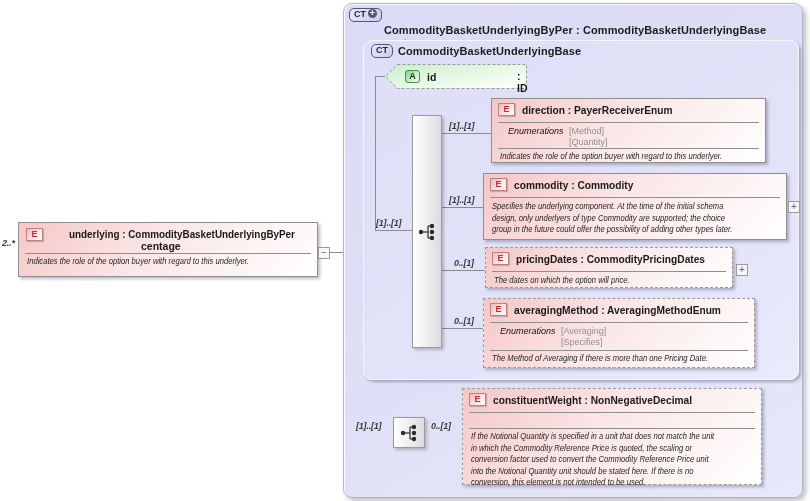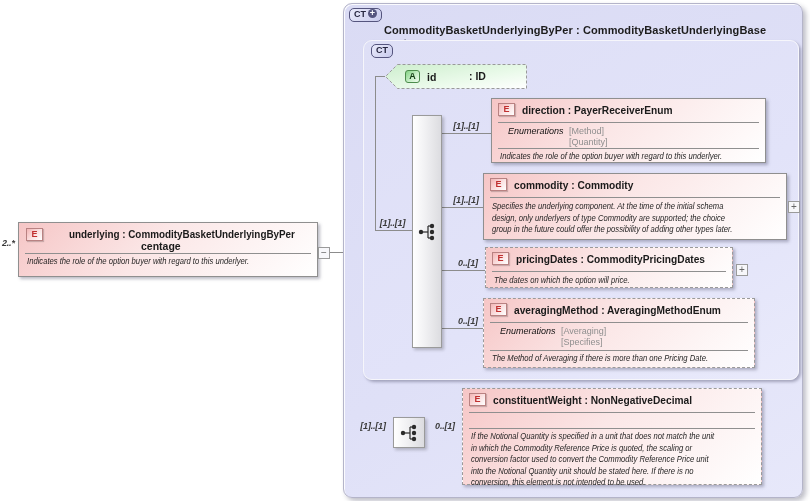--- a/index.html
+++ b/index.html
@@ -5,21 +5,21 @@
   html,body{margin:0;padding:0;background:#ffffff;}
   #stage{position:relative;width:810px;height:501px;background:#ffffff;overflow:hidden;
          font-family:"Liberation Sans",sans-serif;}
 
   
   .line{position:absolute;background:#8c8c8c;}
 
   
   .card{position:absolute;font-style:italic;font-weight:bold;font-size:9px;color:#3a3a3a;
         letter-spacing:-0.2px;white-space:nowrap;}
-  .tar{text-align:center;}
+  .tar{text-align:left;}
 
   
   .panel-outer{position:absolute;left:343px;top:3px;width:458px;height:493px;border-radius:9px;
         background:linear-gradient(150deg,#dadbf4 0%,#dfe0f7 55%,#e7e8fa 100%);
         border:1px solid #b4b4c9;
         box-shadow:3px 3px 5px rgba(40,40,70,0.30), inset 1px 1px 0 rgba(255,255,255,0.85);}
   .panel-inner{position:absolute;left:363px;top:40px;width:434px;height:338px;border-radius:9px;
         background:linear-gradient(150deg,#dedff6 0%,#e2e3f9 60%,#e9eafb 100%);
         border:1px solid #f6f6fb;
         box-shadow:2px 2px 3px rgba(70,70,100,0.40);}
@@ -101,20 +101,21 @@
         <span class="plus-circle">+</span>
       </span>
   </div>
   <div class="ptitle" style="left:384px;top:24px;">CommodityBasketUnderlyingByPer : CommodityBasketUnderlyingBase
 centage</div>
 
   <div class="panel-inner"></div>
   <div style="position:absolute;left:371px;top:44px;display:flex;">
     <span class="badge badge-ct">CT</span>
   </div>
+  <div class="ptitle" style="left:398px;top:45px;">CommodityBasketUnderlyingBase</div>
 
   <div class="line" style="left:375px;top:76px;width:1px;height:155px;"></div>
   <div class="line" style="left:375px;top:76px;width:10px;height:1px;"></div>
   <div class="line" style="left:375px;top:230px;width:37px;height:1px;"></div>
   <div class="line" style="left:442px;top:133px;width:49px;height:1px;"></div>
   <div class="line" style="left:442px;top:207px;width:41px;height:1px;"></div>
   <div class="line" style="left:442px;top:270px;width:43px;height:1px;"></div>
   <div class="line" style="left:442px;top:328px;width:41px;height:1px;"></div>
 
   <div class="attr-node">
@@ -125,21 +126,21 @@
           <stop offset="60%" stop-color="#eafaea"></stop>
           <stop offset="100%" stop-color="#ffffff"></stop>
         </linearGradient>
       </defs>
       <polygon points="12.5,0.5 141.5,0.5 141.5,24.5 12.5,24.5 0.5,12.5" fill="url(#gGreen)" stroke="#9a9a9a" stroke-width="1" stroke-dasharray="3,2"></polygon>
     </svg>
     <div class="attr-inner">
       <span class="badge badge-a">A</span>
       <span class="attr-name">id</span>
     </div>
-    <span class="attr-type" style="top:6px;">: ID</span>
+    <span class="attr-type" style="top:6px;margin-left:48px;">: ID</span>
   </div>
 
   <div class="card tar" style="left:376px;top:218px;width:33px;">[1]..[1]</div>
   <div class="seqbar" style="left:412px;top:115px;width:30px;height:233px;">
     <svg width="18" height="18" viewBox="0 0 18 18">
       <line x1="3" y1="9" x2="10" y2="9" stroke="#2a2a2a" stroke-width="1.2"></line>
       <line x1="10" y1="3" x2="10" y2="15" stroke="#2a2a2a" stroke-width="1.2"></line>
       <line x1="10" y1="3" x2="14" y2="3" stroke="#2a2a2a" stroke-width="1.2"></line>
       <line x1="10" y1="15" x2="14" y2="15" stroke="#2a2a2a" stroke-width="1.2"></line>
       <circle cx="3" cy="9" r="2.2" fill="#2a2a2a"></circle>

